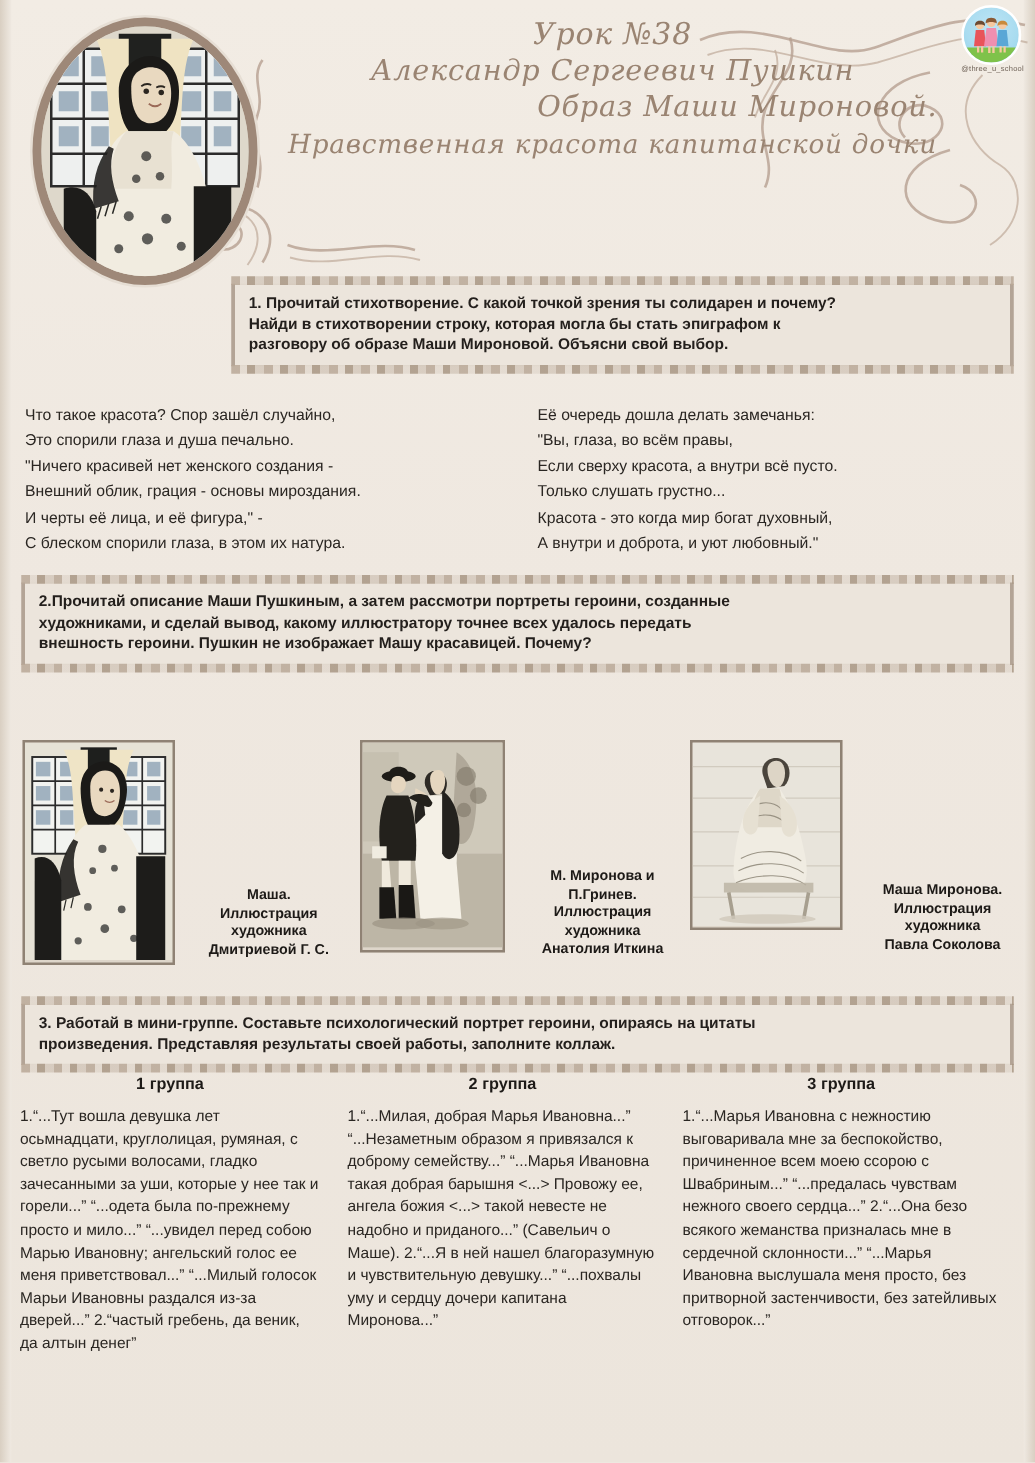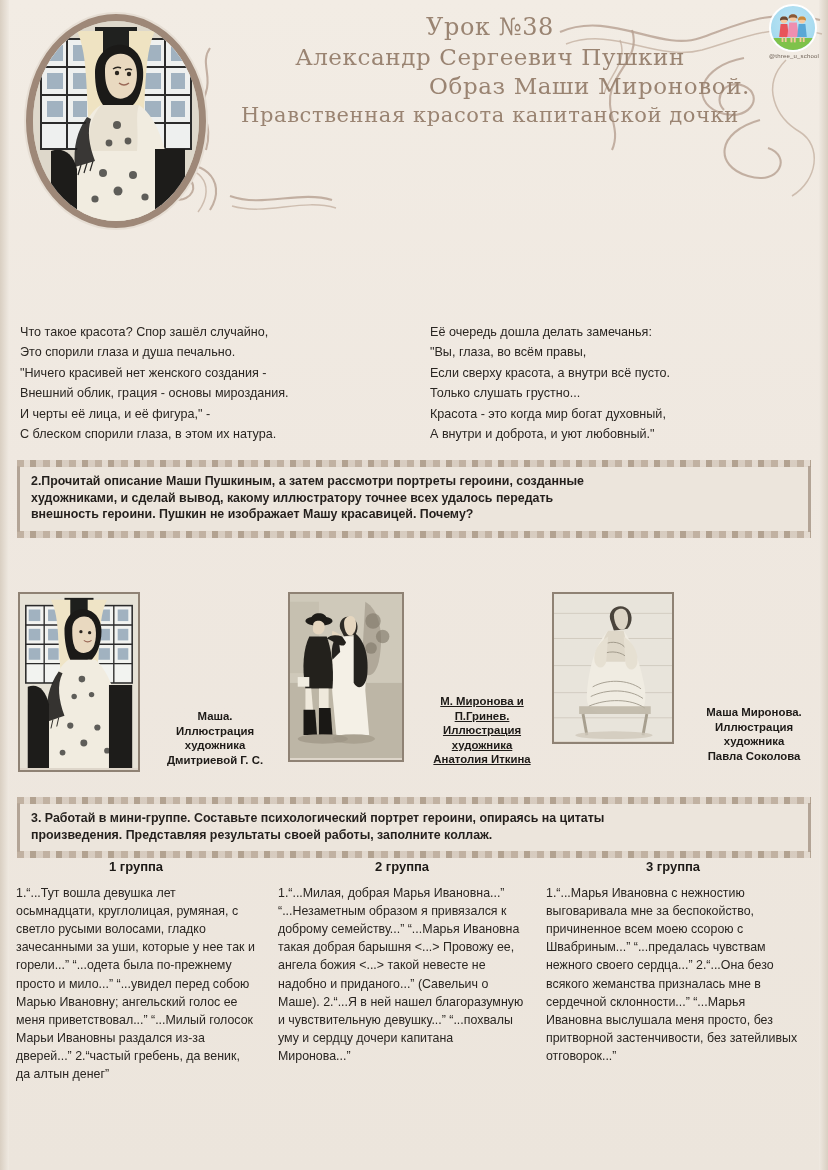--- a/index.html
+++ b/index.html
@@ -62,20 +62,21 @@
     left: 230px;
     top: 12px;
     width: 520px;
     text-align: center;
     color: #9a8472;
     font-family: "DejaVu Serif", serif;
     line-height: 1.28;
   }
   .title-line {
     display: block;
+    font-style: italic;
     letter-spacing: .6px;
   }
   .t1 { font-size: 24px; }
   .t2 { font-size: 23px; }
   .t3 { font-size: 23px; text-align: right; }
   .t4 { font-size: 21px; }
 
   .logo {
     position: absolute;
     right: 11px;
@@ -188,21 +189,21 @@
 
   .caption {
     position: absolute;
     text-align: center;
     font-weight: bold;
     font-size: 11.4px;
     color: #1d1a17;
     line-height: 1.28;
   }
   .cap-1 { left: 145px; top: 709px; width: 140px; }
-  .cap-2 { left: 412px; top: 694px; width: 140px; text-decoration: underline; }
+  .cap-2 { left: 412px; top: 694px; width: 140px; }
   .cap-3 { left: 680px; top: 705px; width: 148px; }
   .cap-line { display: block; }
 
   
   .groups {
     position: absolute;
     left: 0;
     top: 858px;
     width: 828px;
     display: flex;
@@ -352,20 +353,25 @@
             <path d="M31 10.5 c-3.4 0-4.2 2.2-4 4.2 1.6-1.4 6.4-1.4 8 0 .2-2-.6-4.2-4-4.2z" fill="#c98a3c"></path>
             <rect x="28.6" y="31" width="1.8" height="5" fill="#f6c9a0"></rect>
             <rect x="31.8" y="31" width="1.8" height="5" fill="#f6c9a0"></rect>
           </g>
         </svg>
       </div>
       <div class="logo-handle">@three_u_school</div>
     </div>
   </div>
 
+  <div class="task narrow" style="top:227px">
+    <span class="task-line">1. Прочитай стихотворение. С какой точкой зрения ты  солидарен и почему?</span>
+    <span class="task-line">Найди в стихотворении строку, которая могла бы стать эпиграфом к</span>
+    <span class="task-line">разговору об образе Маши Мироновой. Объясни свой выбор.</span>
+  </div>
 
   <div class="poem">
     <div class="poem-col left">
       <span class="poem-line">Что такое красота? Спор зашёл случайно,</span>
       <span class="poem-line">Это спорили глаза и душа печально.</span>
       <span class="poem-line">"Ничего красивей нет женского создания -</span>
       <span class="poem-line">Внешний облик, грация - основы мироздания.</span>
       <span class="poem-line">И черты её лица, и её фигура," -</span>
       <span class="poem-line">С блеском спорили глаза, в этом их натура.</span>
     </div>

